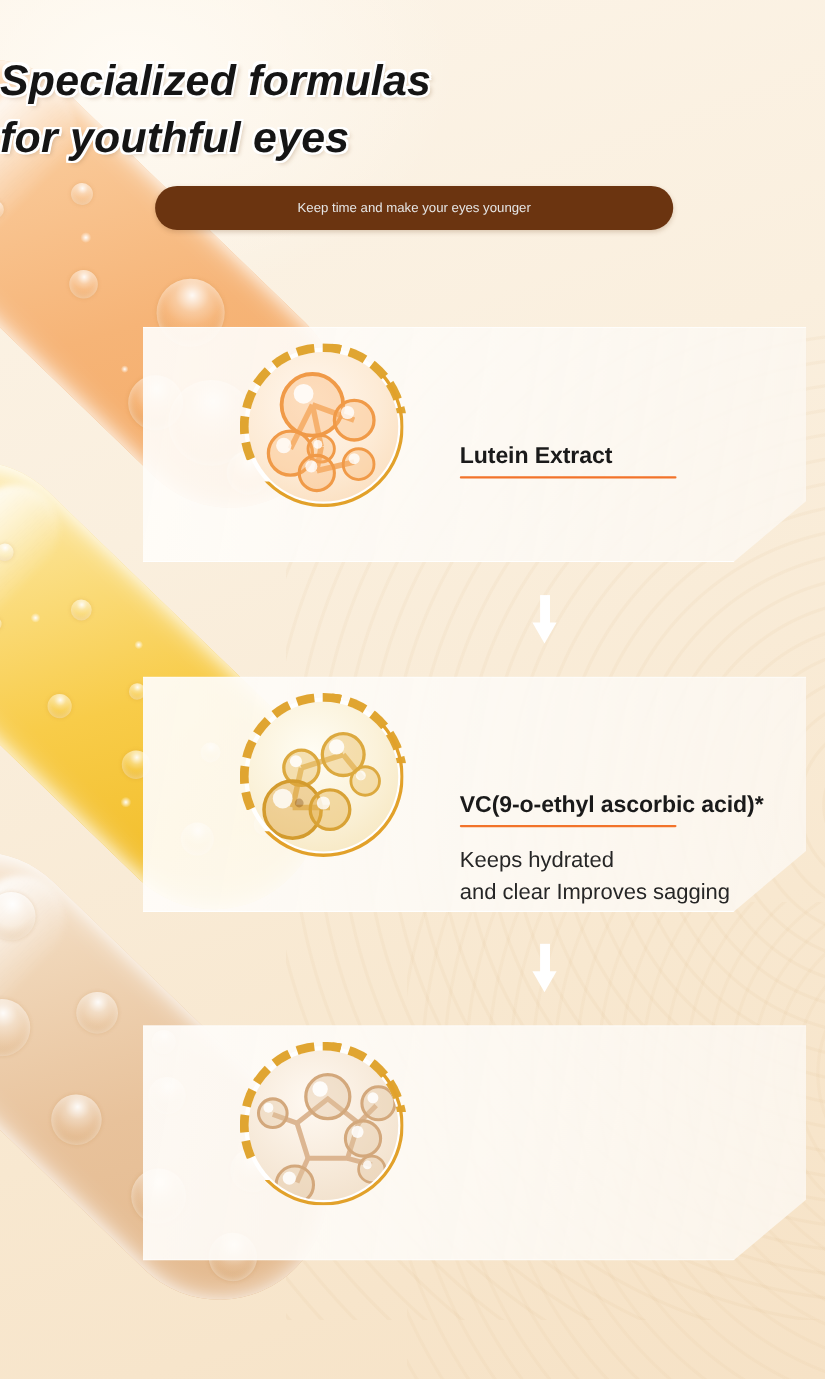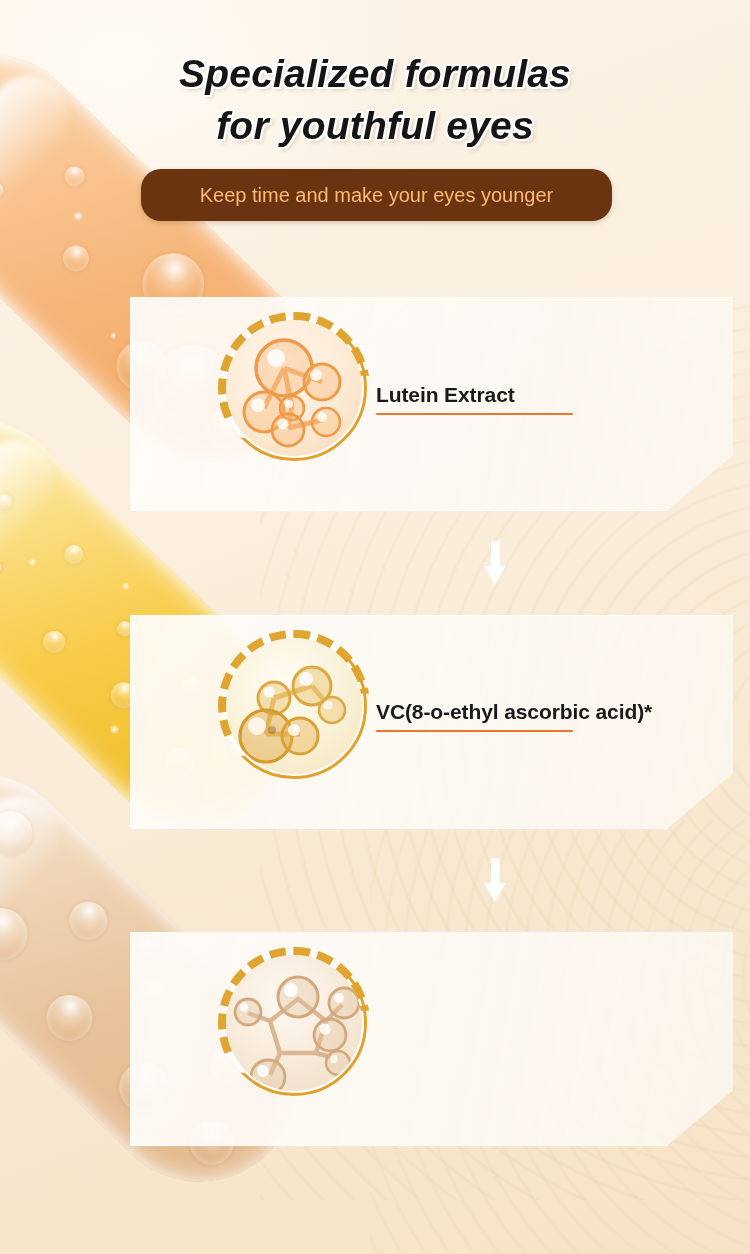--- a/index.html
+++ b/index.html
@@ -96,40 +96,39 @@
     box-shadow:inset 0 0 8px rgba(255,255,255,.55), 0 0 4px rgba(180,110,35,.18);
   }
   .spark {
     position:absolute; border-radius:50%;
     background:radial-gradient(circle,rgba(255,255,255,.95) 0%,rgba(255,255,255,0) 70%);
   }
 
   
   .headline {
     position:absolute; left:0; top:48px; width:750px;
-    text-align:center;
     font-size:39px; line-height:52px;
     font-weight:bold; font-style:italic;
     color:#151515;
     letter-spacing:.2px;
     text-shadow:
       2px 0 0 #fff, -2px 0 0 #fff, 0 2px 0 #fff, 0 -2px 0 #fff,
       2px 2px 0 #fff, -2px 2px 0 #fff, 2px -2px 0 #fff, -2px -2px 0 #fff,
       3px 3px 4px rgba(150,110,70,.30);
     white-space:pre-line;
   }
 
   
   .pill {
     position:absolute; left:141px; top:169px;
-    width:471px; height:52px;
+    width:471px; height:40px;
     border-radius:20px;
     background:#6B3410;
-    color:#fdba74;
-    font-size:20px;
+    color:#e5e5e5;
+    font-size:12px;
     display:flex; align-items:center; justify-content:center;
     box-shadow:0 2px 5px rgba(120,70,30,.25);
   }
 
   
   .card {
     position:absolute;
     left:130px; width:603px; height:214px;
     background:linear-gradient(100deg,
         rgba(255,253,250,.92) 0%,
@@ -181,21 +180,21 @@
     overflow:hidden;
     box-shadow:0 0 0 4px rgba(255,255,255,.95);
   }
   .disc-1 { background:radial-gradient(circle at 42% 34%, #FFF7EE 0%, #FDEBD6 52%, #FAD9B4 100%); }
   .disc-2 { background:radial-gradient(circle at 42% 34%, #FFFDF4 0%, #FBF2DA 50%, #F5E3B7 100%); }
   .disc-3 { background:radial-gradient(circle at 42% 34%, #FFF9F2 0%, #F7EADA 52%, #EFDCC4 100%); }
 
   .mol { position:absolute; inset:0; }
 
   
-  .txt { position:absolute; left:376px; width:330px; }
+  .txt { position:absolute; left:418px; width:330px;margin-top:20px; }
   .txt-1 { top:383px; }
   .txt-2 { top:700px; }
   .txt-3 { top:1000px; }
 
   .ing-title {
     font-size:21px; font-weight:bold; color:#1A1A1A;
     letter-spacing:-.1px; white-space:nowrap;
   }
   .ing-rule {
     margin-top:6px; height:2px; background:#F2732A; border-radius:1px;
@@ -353,22 +352,24 @@
           <circle cx="106" cy="72" r="13" fill="rgba(232,185,90,.36)" stroke="#DCA93F" stroke-width="2.6"></circle>
           <circle cx="102" cy="67" r="4.5" fill="rgba(255,255,255,.8)"></circle>
         </g>
       </svg>
     </div>
     <div class="ring-dash"></div>
     <div class="ring-dash2"></div>
     <div class="ring-solid"></div>
   </div>
   <div class="txt txt-2">
-    <div class="ing-title">VC(8-o-ethyl ascorbic acid)*</div>
+    <div class="ing-title">VC(9-o-ethyl ascorbic acid)*</div>
     <div class="ing-rule rule-2"></div>
+    <div class="ing-desc">Keeps hydrated
+and clear Improves sagging</div>
   </div>
 
   <div class="arrow arrow-2">
     <div class="shaft"></div>
       <div class="head"></div>
   </div>
 
   <div class="card card-3"></div>
   <div class="badge badge-3">
     <div class="disc disc-3">

